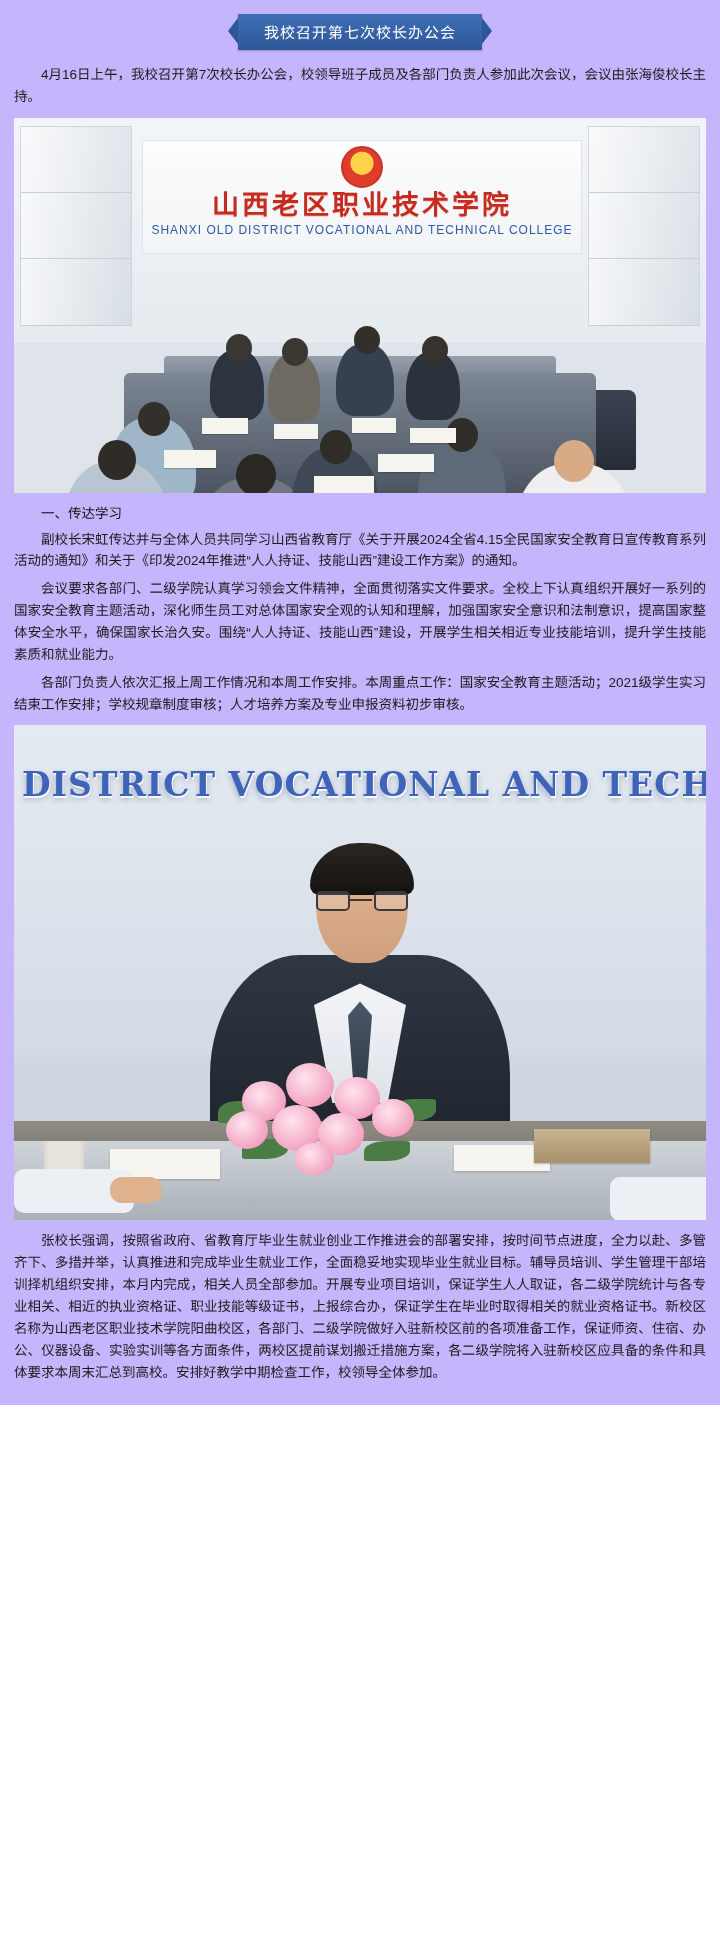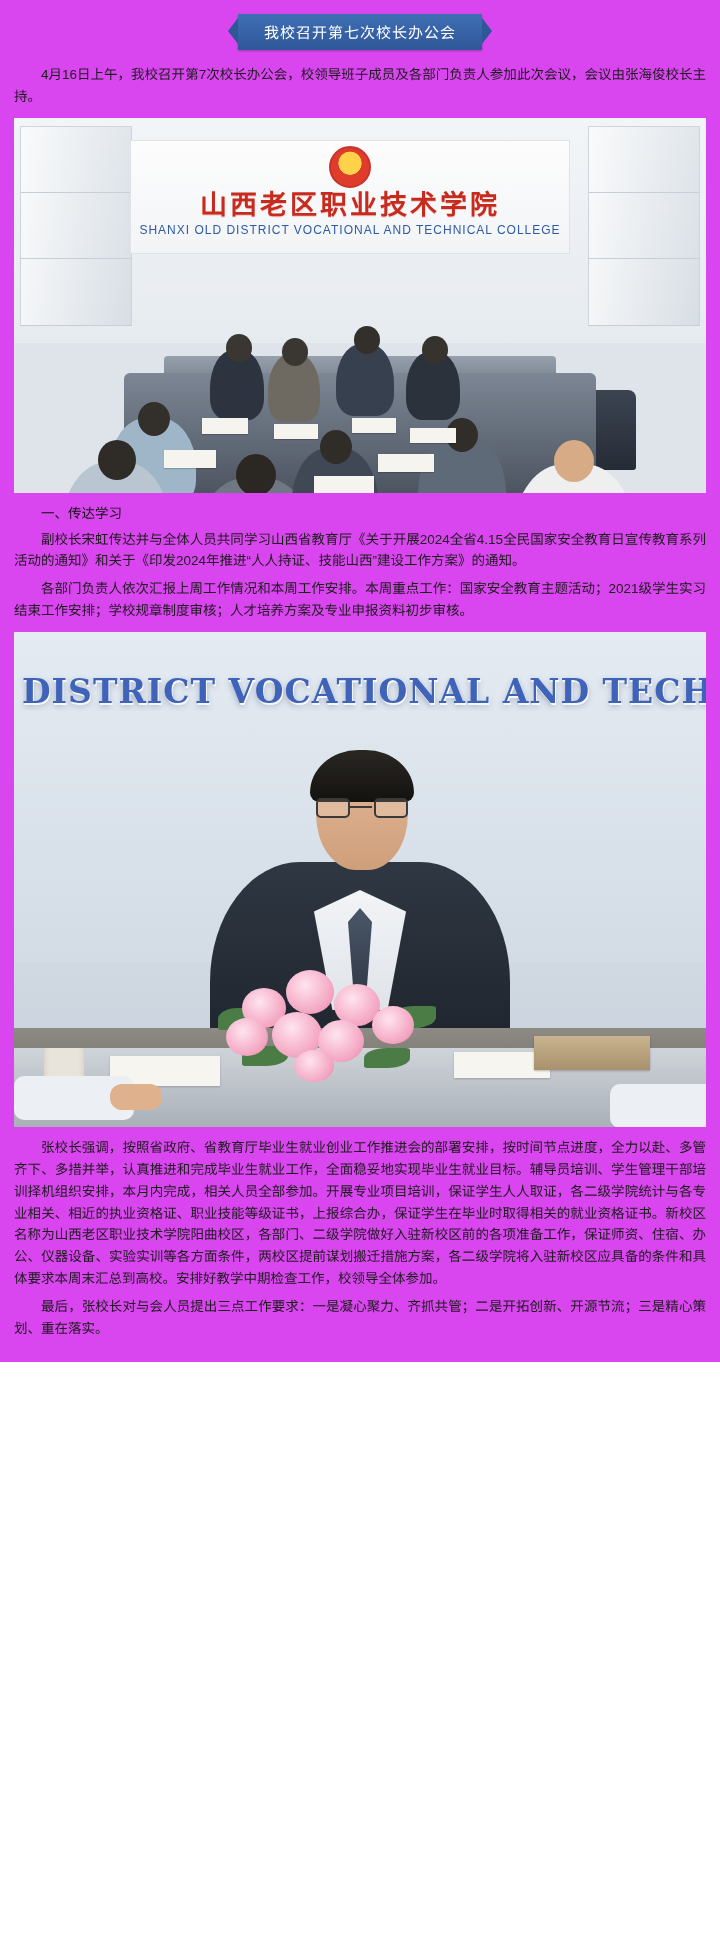--- a/index.html
+++ b/index.html
@@ -9,21 +9,21 @@
   body {
     width: 720px;
     background: #ffffff;
     font-family: "Liberation Sans", sans-serif;
     color: #222222;
   }
   .page {
     width: 720px;
     box-sizing: border-box;
     padding: 0 0 16px 0;
-    background: #d946ef;
+    background: #c4b5fd;
   }
 
   
   .banner-wrap {
     padding: 14px 0 10px 0;
     display: flex;
     justify-content: center;
   }
   .banner {
     position: relative;
@@ -89,21 +89,21 @@
   .ph1-bg {
     position: absolute; inset: 0;
     background:
       linear-gradient(#e7ecf1 0%, #e2e8ee 40%, #dfe4ea 55%, #dfe4ea 100%);
   }
   .ph1-wall {
     position: absolute; left: 0; right: 0; top: 0; height: 225px;
     background: linear-gradient(#f2f5f8, #e6ebf0);
   }
   .ph1-banner {
-    position: absolute; left: 116px; top: 22px; width: 438px; height: 112px;
+    position: absolute; left: 128px; top: 22px; width: 438px; height: 112px;
     background: linear-gradient(#fdfdfd, #f2f4f6);
     border: 1px solid #dfe3e7;
     text-align: center;
     overflow: hidden;
   }
   .ph1-emblem {
     width: 42px; height: 42px; margin: 5px auto 2px auto;
     border-radius: 50%;
     background: radial-gradient(circle at 50% 40%, #ffd24a 0 38%, #e03c2c 40% 100%);
     border: 2px solid #c9342a;
@@ -345,20 +345,21 @@
       <div class="ph1-doc" style="left:338px; top:300px; width:44px; height:15px;"></div>
       <div class="ph1-doc" style="left:396px; top:310px; width:46px; height:15px;"></div>
       <div class="ph1-doc" style="left:364px; top:336px; width:56px; height:18px;"></div>
       <div class="ph1-doc" style="left:300px; top:358px; width:60px; height:20px;"></div>
 
       <div class="ph1-doc" style="left:150px; top:332px; width:52px; height:18px;"></div>
     </div>
 
     <p class="section">一、传达学习</p>
     <p class="para">副校长宋虹传达并与全体人员共同学习山西省教育厅《关于开展2024全省4.15全民国家安全教育日宣传教育系列活动的通知》和关于《印发2024年推进“人人持证、技能山西”建设工作方案》的通知。</p>
+    <p class="para">会议要求各部门、二级学院认真学习领会文件精神，全面贯彻落实文件要求。全校上下认真组织开展好一系列的国家安全教育主题活动，深化师生员工对总体国家安全观的认知和理解，加强国家安全意识和法制意识，提高国家整体安全水平，确保国家长治久安。围绕“人人持证、技能山西”建设，开展学生相关相近专业技能培训，提升学生技能素质和就业能力。</p>
 
     <p class="para">各部门负责人依次汇报上周工作情况和本周工作安排。本周重点工作：国家安全教育主题活动；2021级学生实习结束工作安排；学校规章制度审核；人才培养方案及专业申报资料初步审核。</p>
 
 
     <div class="photo two">
       <div class="ph2-bg"></div>
       <div class="ph2-wall"></div>
       <div class="ph2-title">DISTRICT VOCATIONAL AND TECHN</div>
 
       <div class="ph2-man-body"></div>
@@ -393,16 +394,15 @@
       <div class="ph2-paper" style="left:96px;  top:424px; width:110px; height:30px;"></div>
       <div class="ph2-paper" style="left:440px; top:420px; width:96px;  height:26px;"></div>
       <div class="ph2-book" style="left:520px; top:404px; width:116px; height:34px;"></div>
       <div class="ph2-cup" style="left:30px;  top:416px; width:40px;  height:48px;"></div>
       <div class="ph2-sleeve" style="left:0px;  top:444px; width:120px; height:44px;"></div>
       <div class="ph2-hand" style="left:96px; top:452px; width:52px;  height:26px;"></div>
       <div class="ph2-sleeve" style="left:596px;top:452px; width:110px; height:44px;"></div>
     </div>
 
     <p class="para">张校长强调，按照省政府、省教育厅毕业生就业创业工作推进会的部署安排，按时间节点进度，全力以赴、多管齐下、多措并举，认真推进和完成毕业生就业工作，全面稳妥地实现毕业生就业目标。辅导员培训、学生管理干部培训择机组织安排，本月内完成，相关人员全部参加。开展专业项目培训，保证学生人人取证，各二级学院统计与各专业相关、相近的执业资格证、职业技能等级证书，上报综合办，保证学生在毕业时取得相关的就业资格证书。新校区名称为山西老区职业技术学院阳曲校区，各部门、二级学院做好入驻新校区前的各项准备工作，保证师资、住宿、办公、仪器设备、实验实训等各方面条件，两校区提前谋划搬迁措施方案，各二级学院将入驻新校区应具备的条件和具体要求本周末汇总到高校。安排好教学中期检查工作，校领导全体参加。</p>
-    <p class="para">最后，张校长对与会人员提出三点工作要求：一是凝心聚力、齐抓共管；二是开拓创新、开源节流；三是精心策划、重在落实。</p>
 
   </div>
 </div>
 
 </body></html>

